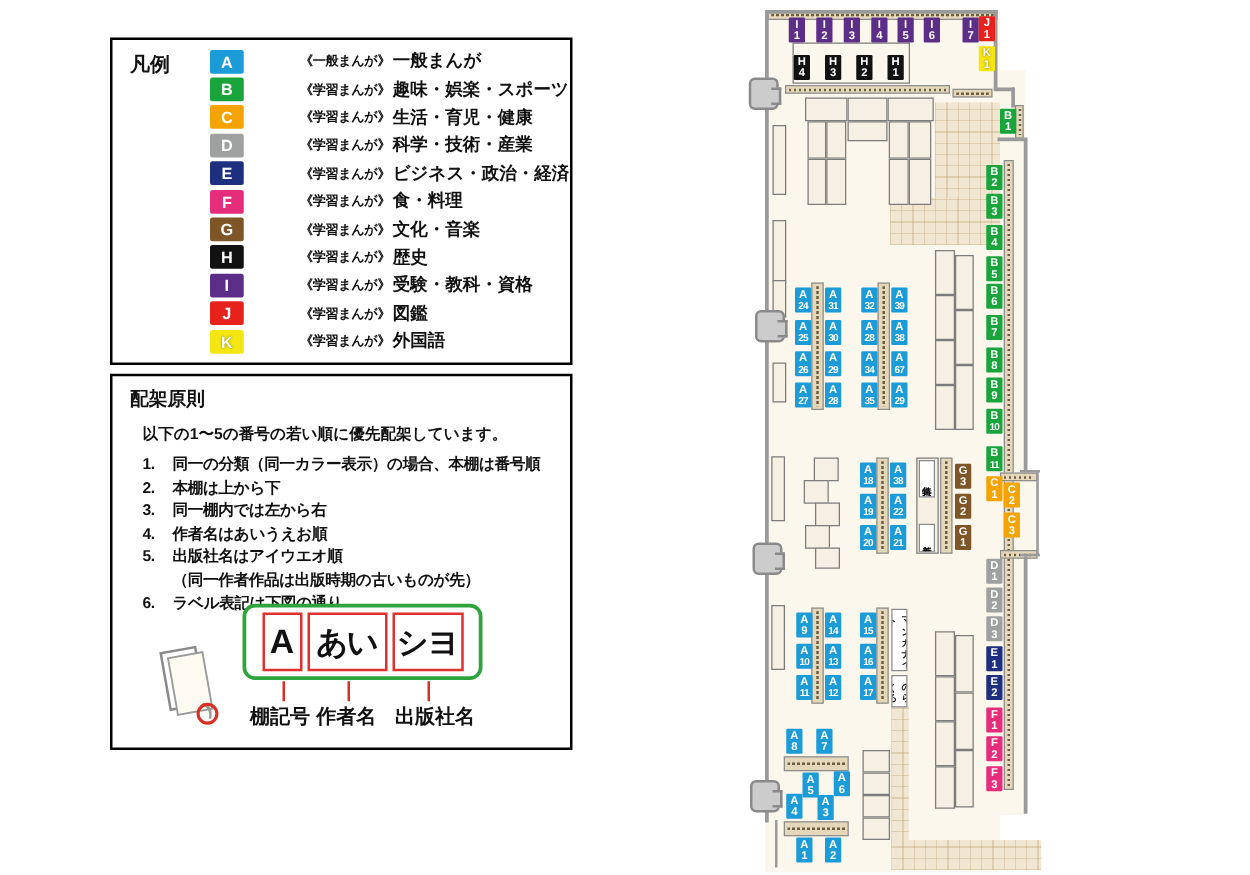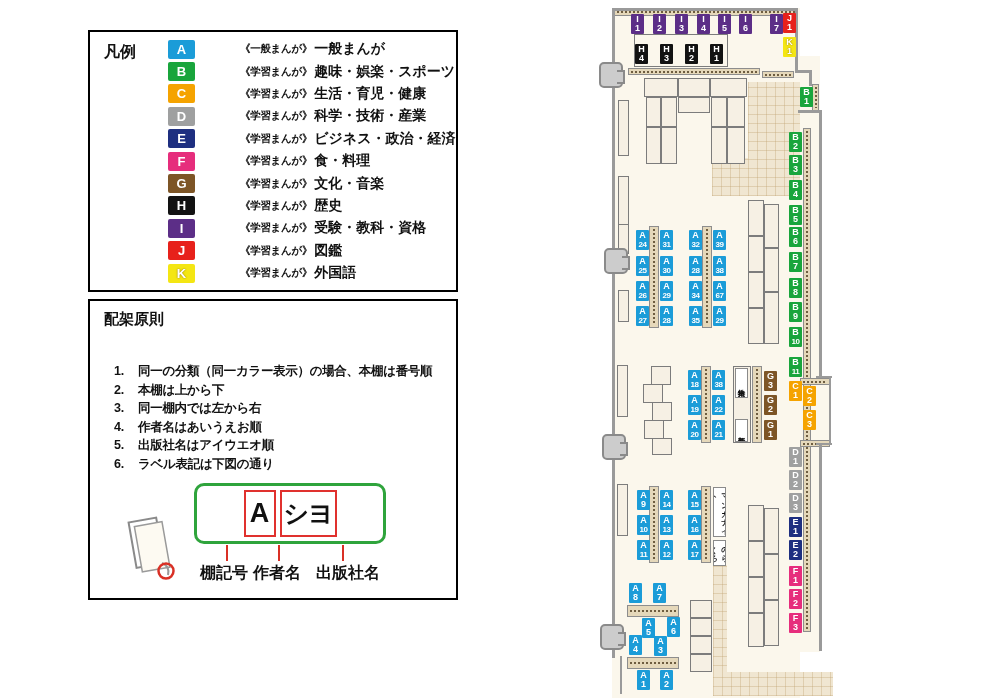--- a/index.html
+++ b/index.html
@@ -134,58 +134,64 @@
         <div class="legend-row">
           <span class="chip chip-k" style="background: rgb(244, 230, 19); color: rgb(255, 255, 255);">K</span>
           <span class="series">《学習まんが》</span>
           <span class="cat">外国語</span>
         </div>
       </div>
   </section>
 
   <section class="panel principles">
     <h2>配架原則</h2>
+    <p class="intro">以下の1〜5の番号の若い順に優先配架しています。</p>
     <div id="rules-list">
         <div class="rule-line">
           <span class="rule-num">1.</span>
           <span class="rule-text">同一の分類（同一カラー表示）の場合、本棚は番号順</span>
         </div>
         <div class="rule-line">
           <span class="rule-num">2.</span>
           <span class="rule-text">本棚は上から下</span>
         </div>
         <div class="rule-line">
           <span class="rule-num">3.</span>
           <span class="rule-text">同一棚内では左から右</span>
         </div>
         <div class="rule-line">
           <span class="rule-num">4.</span>
           <span class="rule-text">作者名はあいうえお順</span>
         </div>
         <div class="rule-line">
           <span class="rule-num">5.</span>
           <span class="rule-text">出版社名はアイウエオ順</span>
+        </div>
+        <div class="rule-line">
+          <span class="rule-num"></span>
+          <span class="rule-text">（同一作者作品は出版時期の古いものが先）</span>
         </div>
         <div class="rule-line">
           <span class="rule-num">6.</span>
           <span class="rule-text">ラベル表記は下図の通り</span>
         </div>
       </div>
 
     <div class="label-diagram">
       <svg class="book-icon" width="50" height="68" viewBox="0 0 50 68">
         <g transform="rotate(-10 25 33)">
           <rect x="7" y="6" width="28" height="46" fill="#ffffff" stroke="#8a8a8a" stroke-width="2"></rect>
           <rect x="12" y="11" width="28" height="46" fill="#fdfaf2" stroke="#9a9a9a" stroke-width="1.5"></rect>
         </g>
         <path d="M36 50 q8 3 6 12" stroke="#9a9a9a" fill="none" stroke-width="2"></path>
         <circle cx="40" cy="58" r="7.5" fill="none" stroke="#d93025" stroke-width="2.5"></circle>
       </svg>
       <div class="green-box" id="diagram-boxes">
           <span class="red-box rb-0">A</span>
+          <span class="red-box rb-1">あい</span>
           <span class="red-box rb-2">シヨ</span>
         </div>
       <div class="dline dl-0"></div>
       <div class="dline dl-1"></div>
       <div class="dline dl-2"></div>
       <div id="diagram-captions">
           <span class="cap cap-0">棚記号</span>
           <span class="cap cap-1">作者名</span>
           <span class="cap cap-2">出版社名</span>
         </div>

